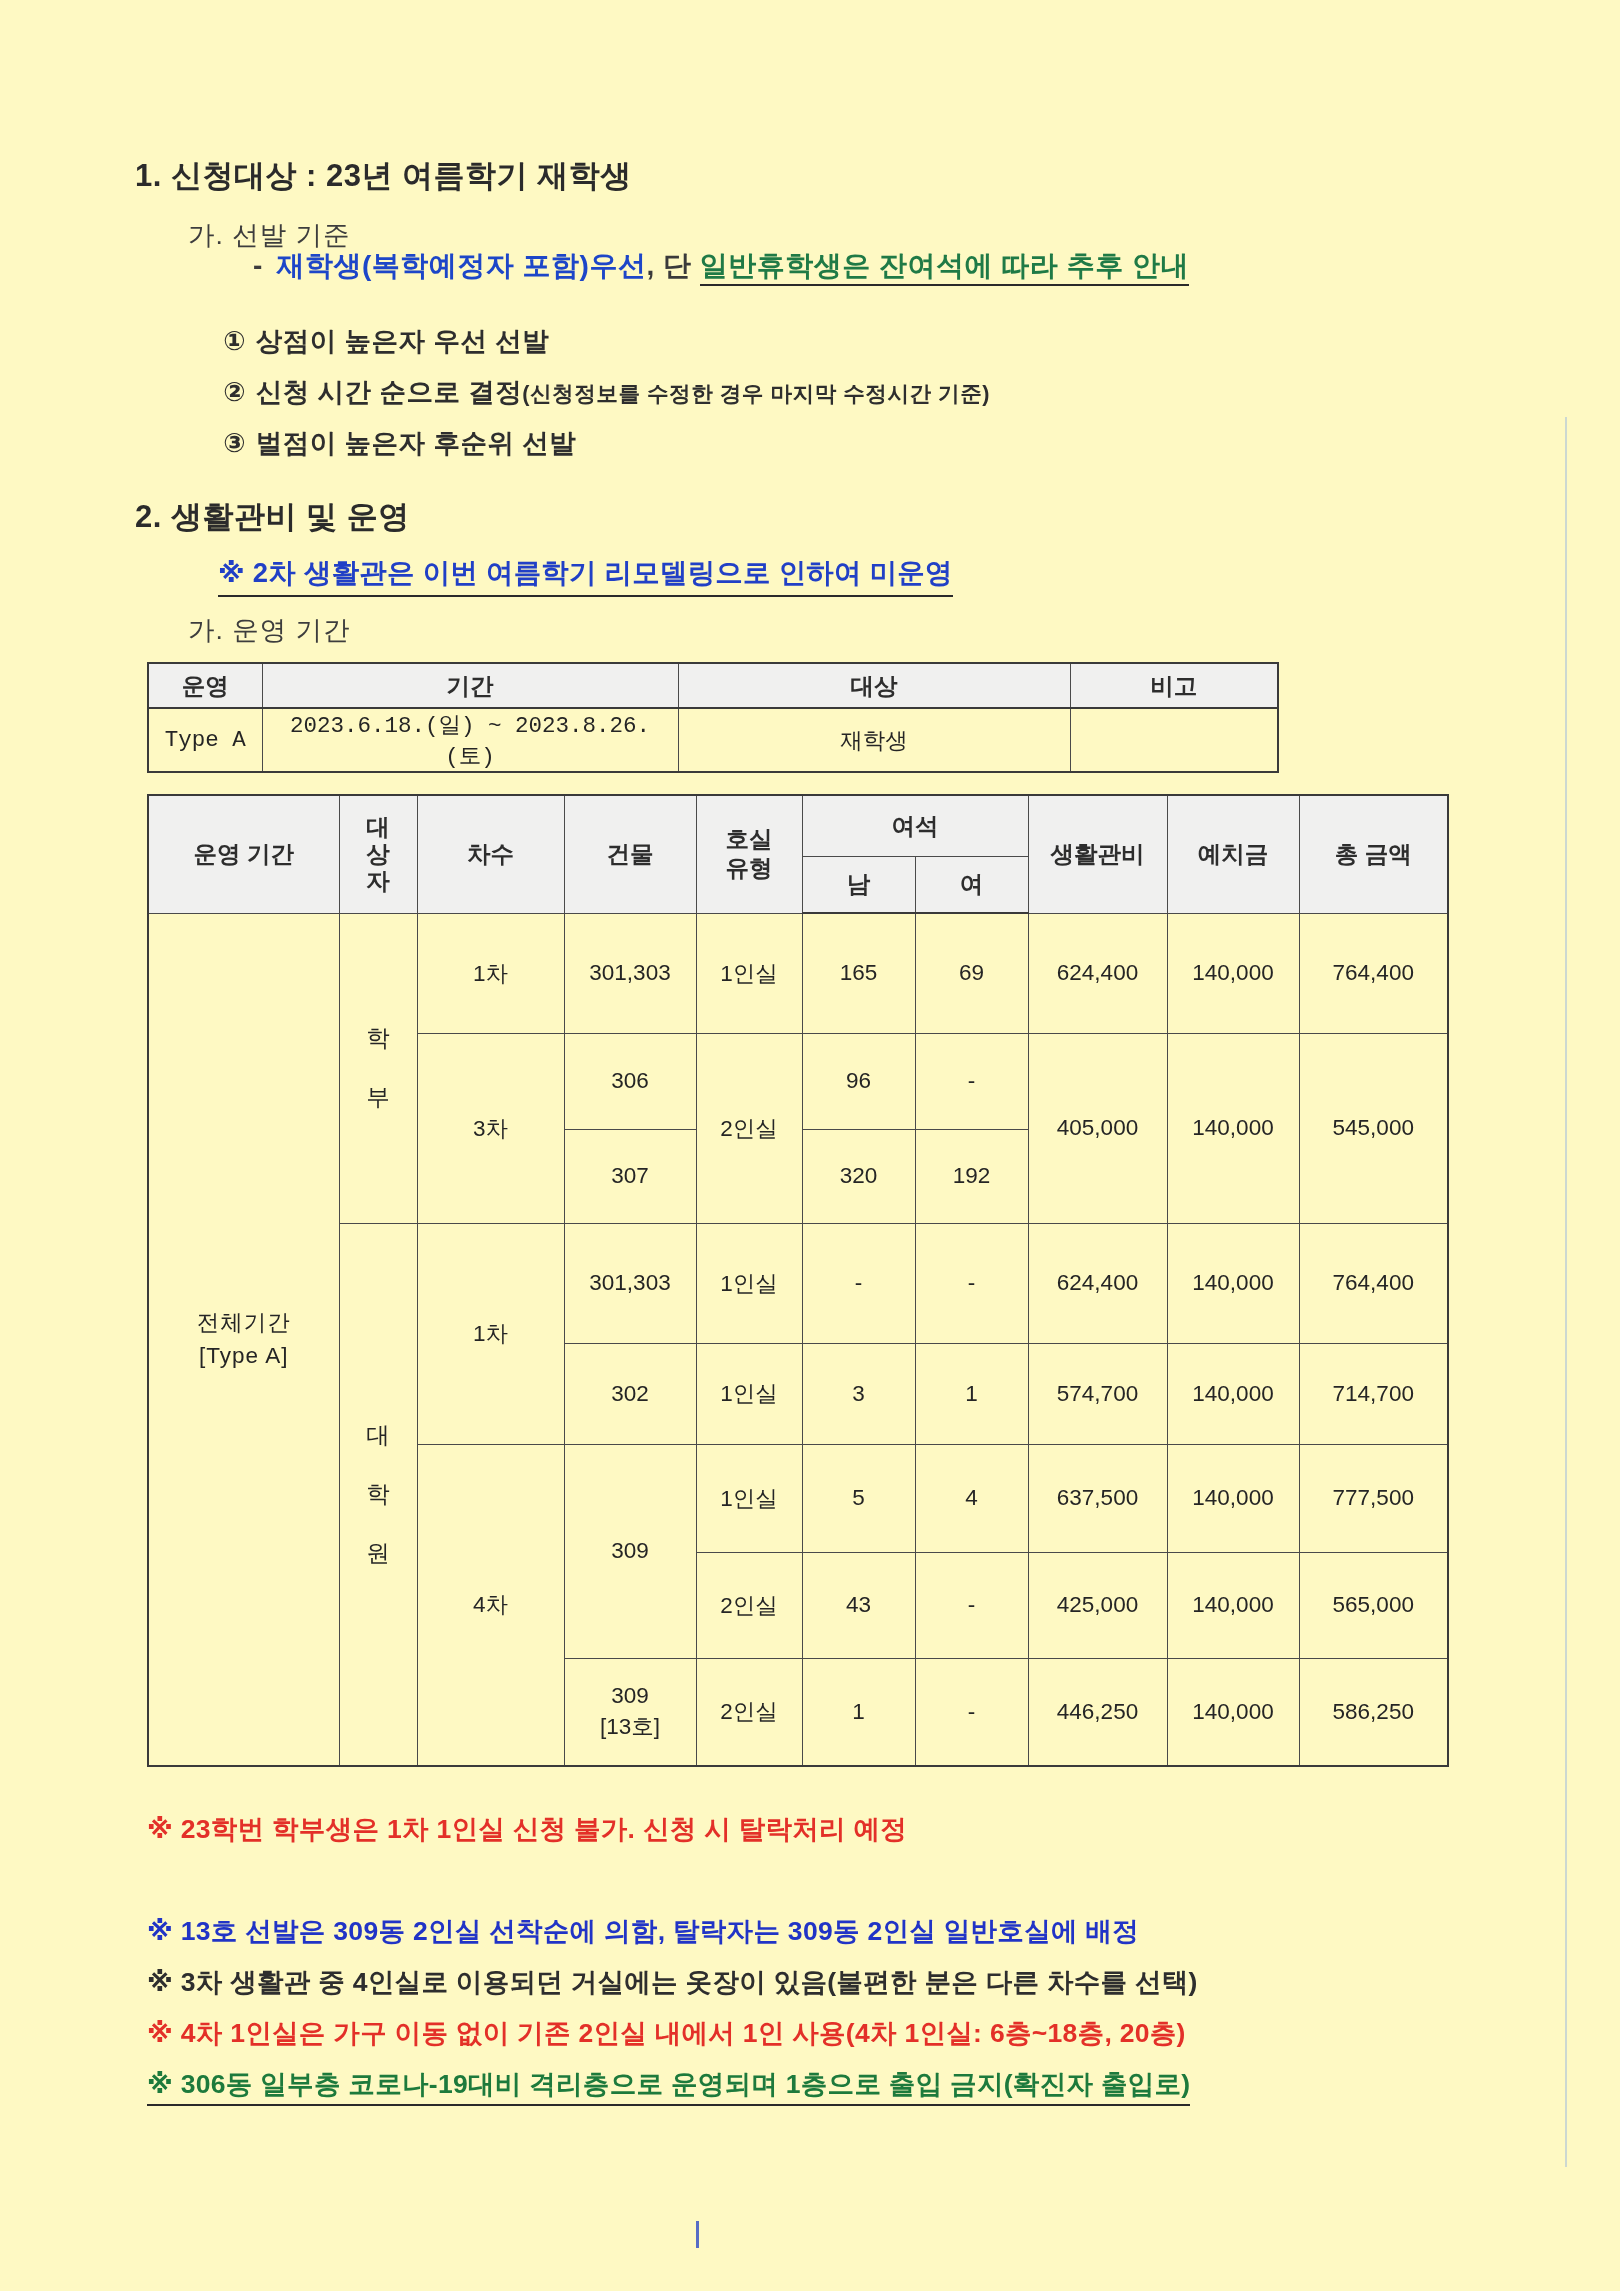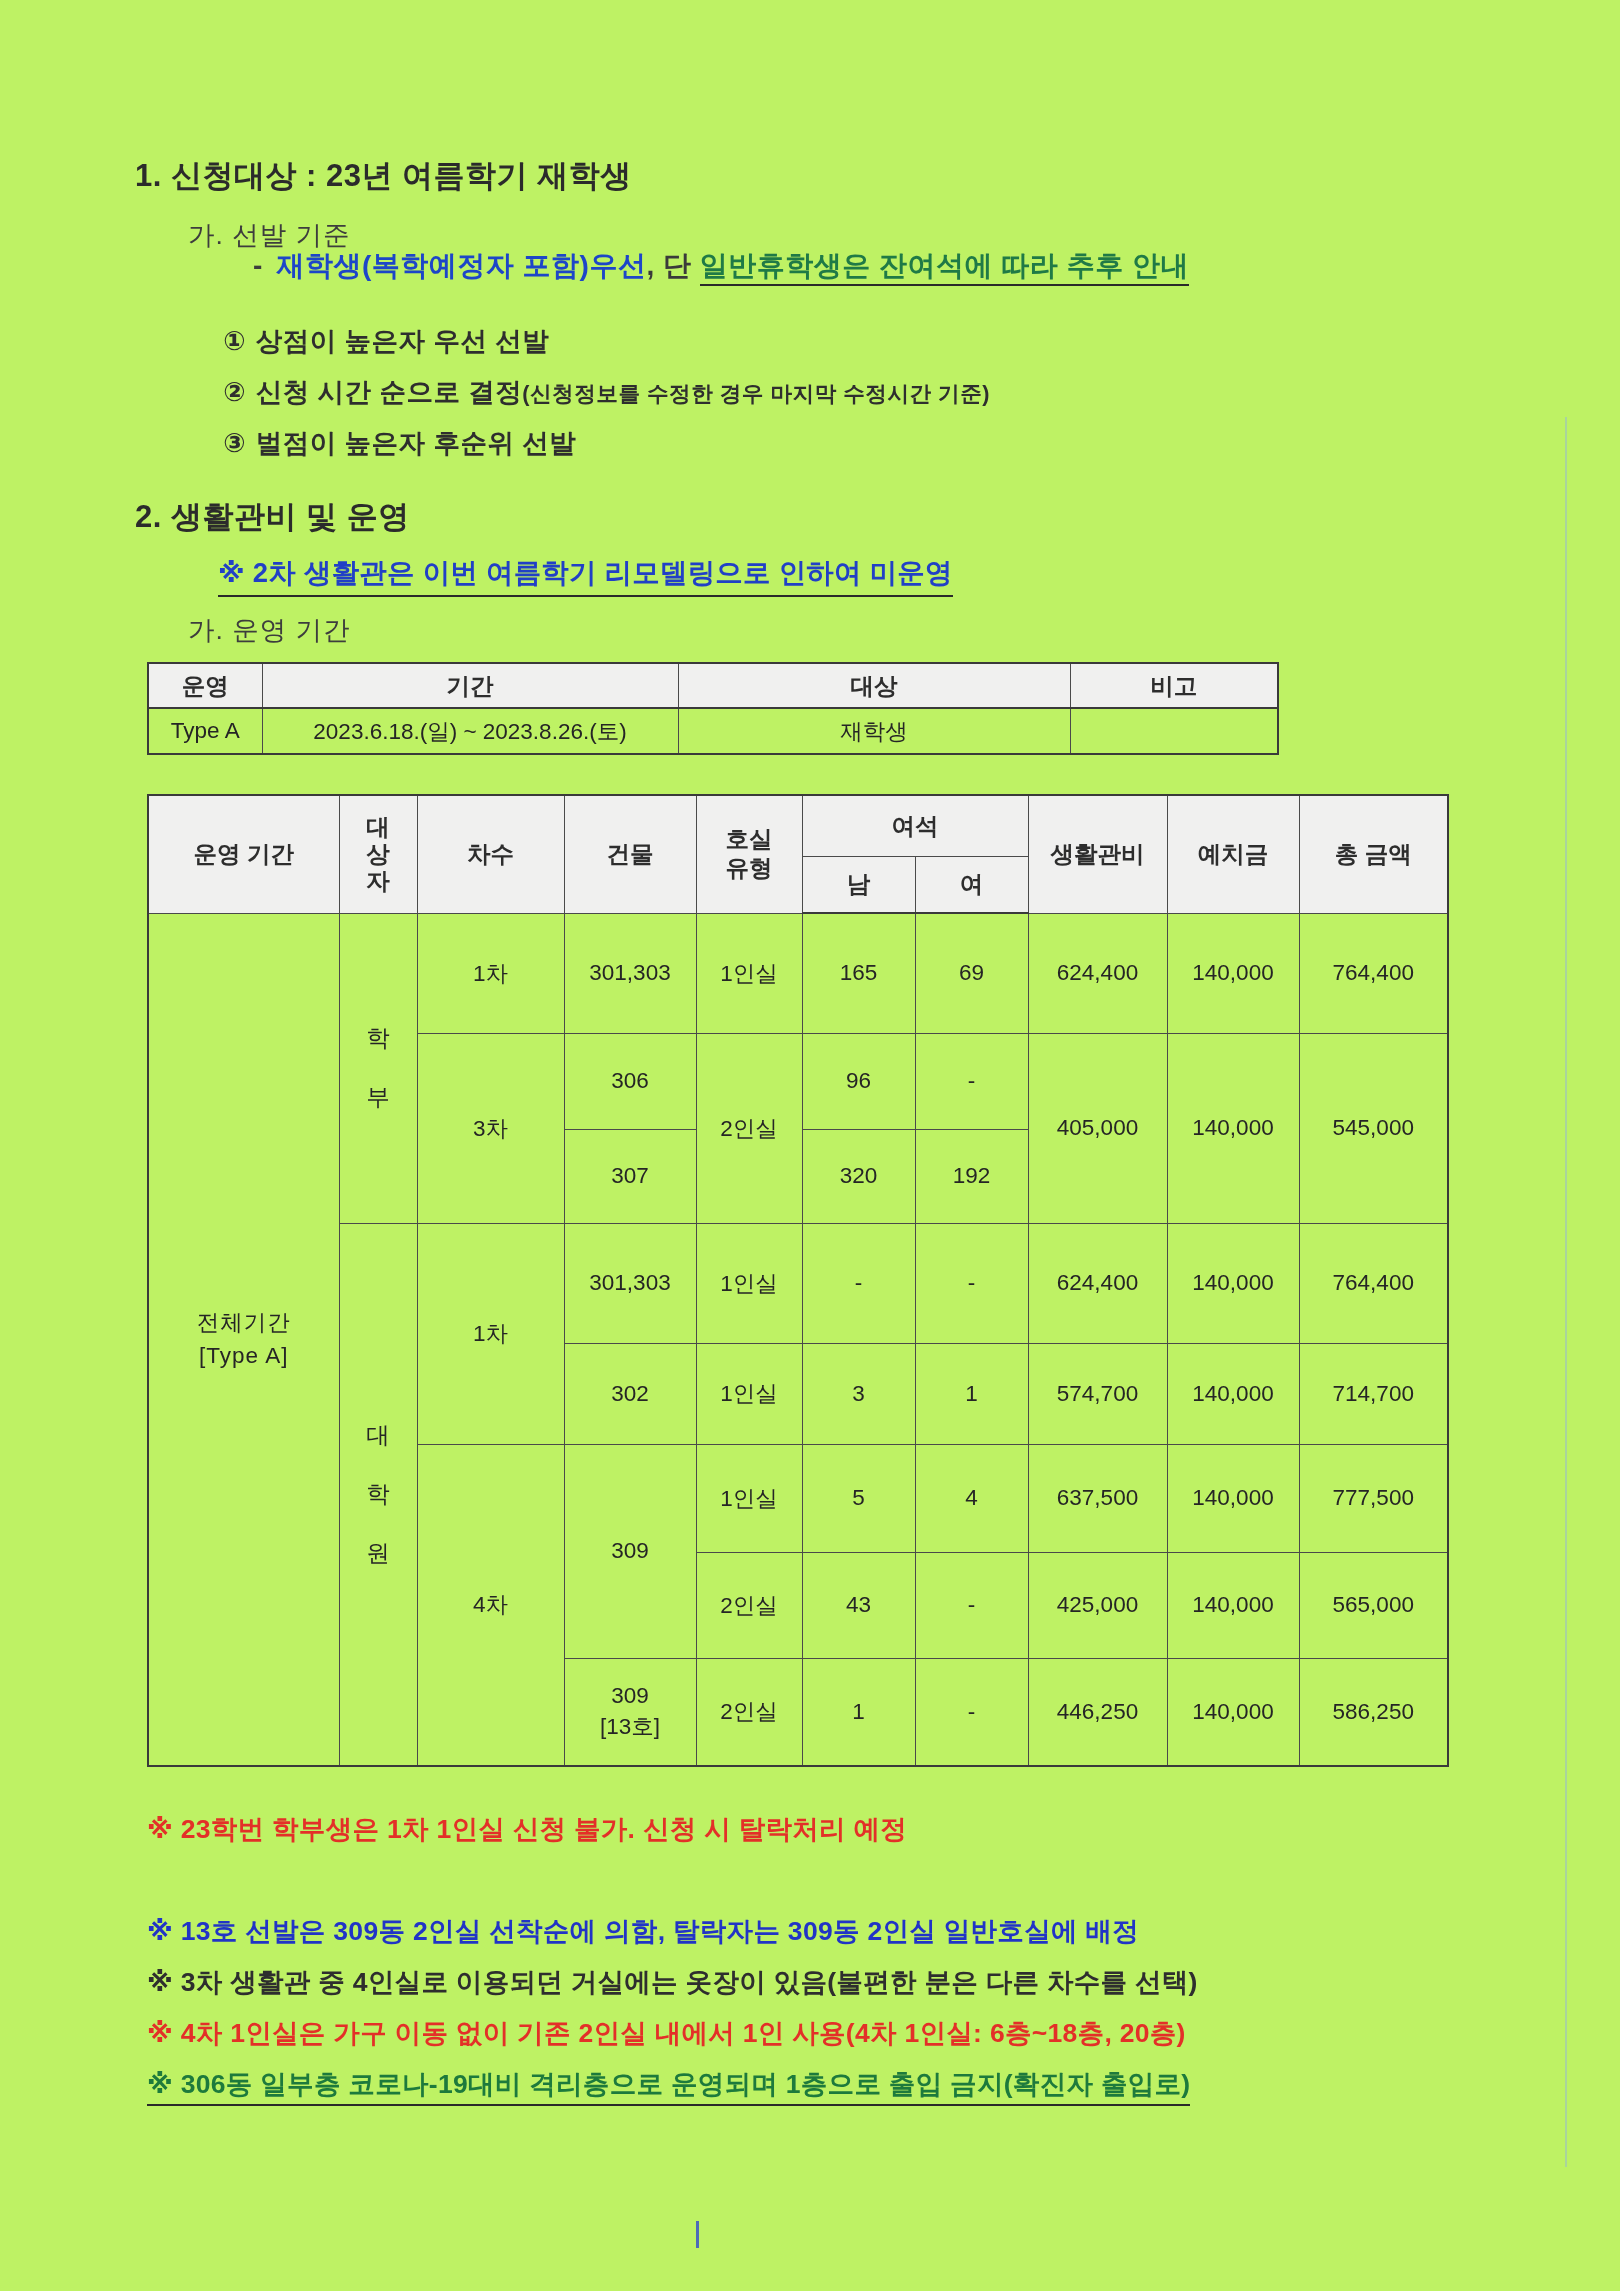--- a/index.html
+++ b/index.html
@@ -1,17 +1,17 @@
 <!DOCTYPE html>
 <html><head>
 <meta charset="utf-8">
 <style>
   html,body { margin:0; padding:0; background:#ffffff; }
   .page {
-    position:relative; width:1620px; height:2292px; background:#bef264;
+    position:relative; width:1620px; height:2292px; background:#fef9c3;
     font-family:"Liberation Sans","DejaVu Sans",sans-serif; color:#2e2e2e;
     overflow:hidden;
   }
   .abs { position:absolute; }
 
   
   .h-main { font-size:31px; font-weight:bold; color:#2b2b2b; letter-spacing:0.5px; }
   .h-sub  { font-size:26.5px; color:#3d3d3d; letter-spacing:1px; }
   .dash-line { font-size:28px; font-weight:bold; letter-spacing:0.5px; }
   .dash-mark { color:#3d3d3d; font-weight:bold; margin-right:13.7px; }
@@ -90,21 +90,21 @@
     </colgroup>
     <thead>
       <tr style="height:45px;">
         <th>운영</th>
         <th>기간</th>
         <th>대상</th>
         <th>비고</th>
       </tr>
     </thead>
     <tbody>
-      <tr style="height:46px;">
+      <tr style="height:58px;font-family:Liberation Mono, monospace;">
         <td>Type A</td>
         <td>2023.6.18.(일) ~ 2023.8.26.(토)</td>
         <td>재학생</td>
         <td></td>
       </tr>
     </tbody>
   </table>
 
   <table class="tbl abs" style="left:147px; top:794px; width:1301px;">
     <colgroup>

